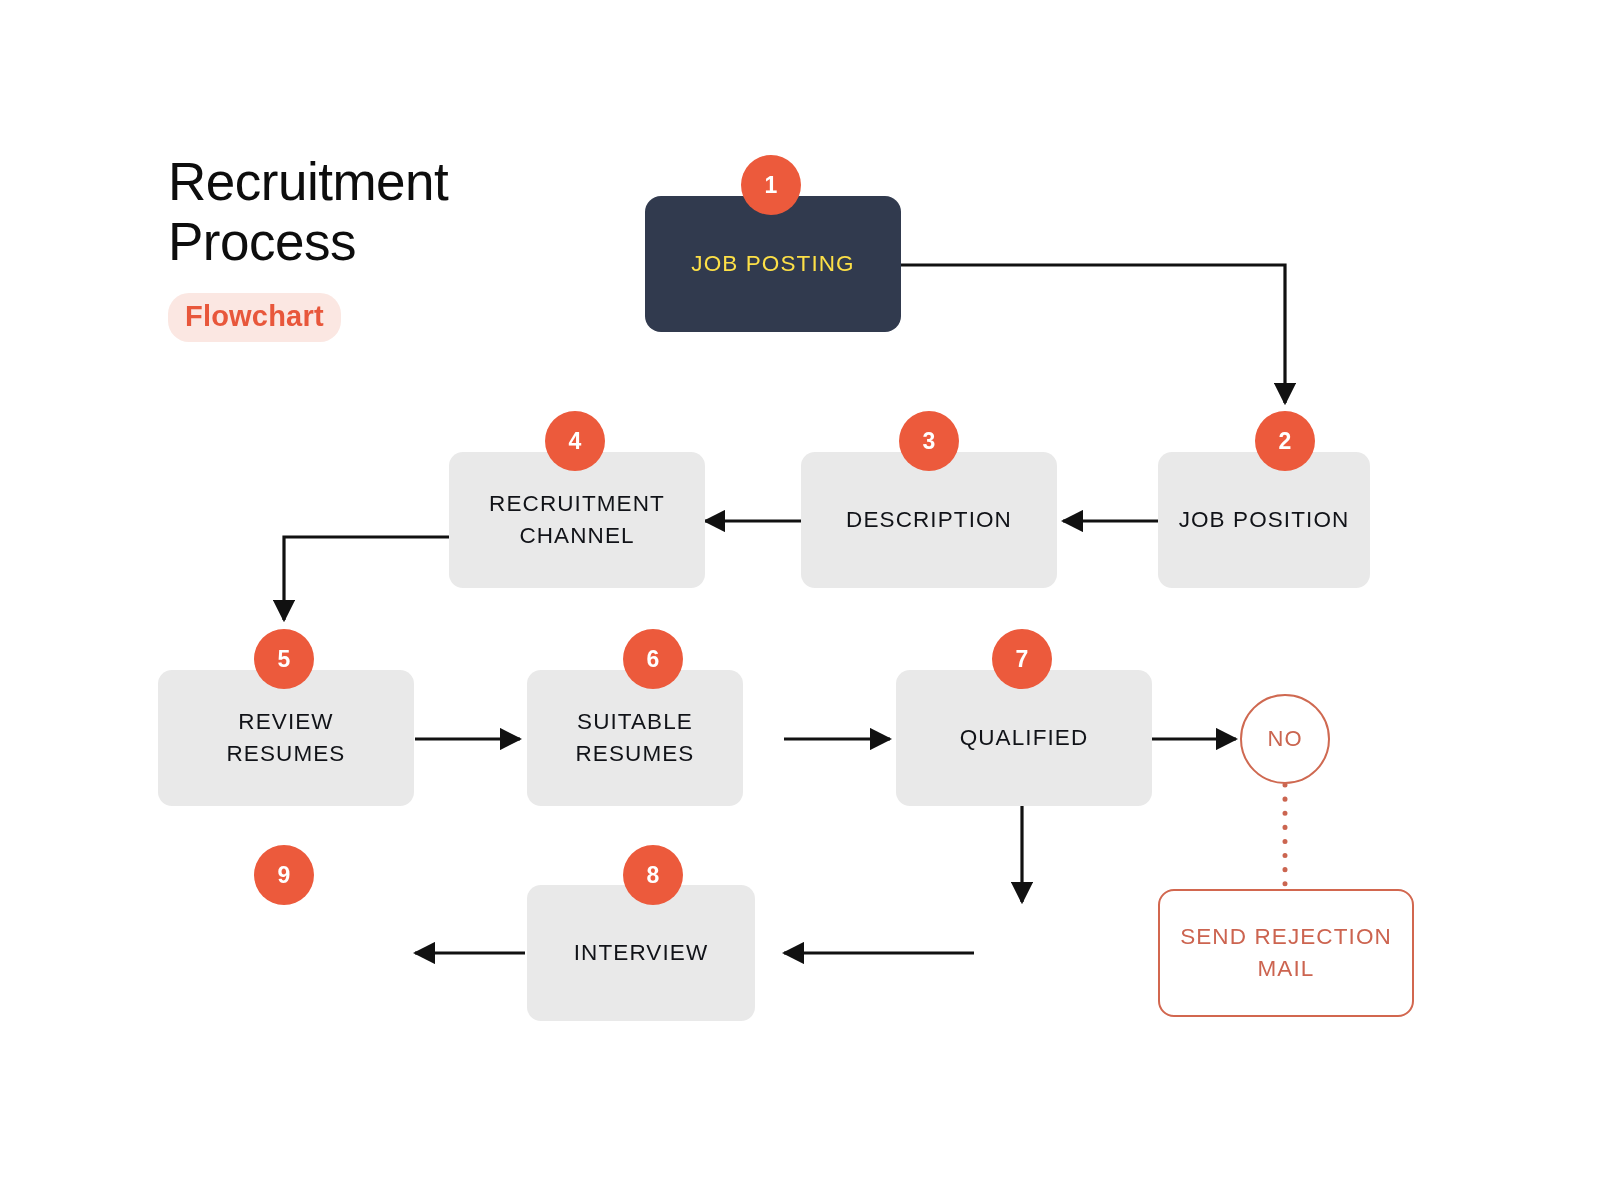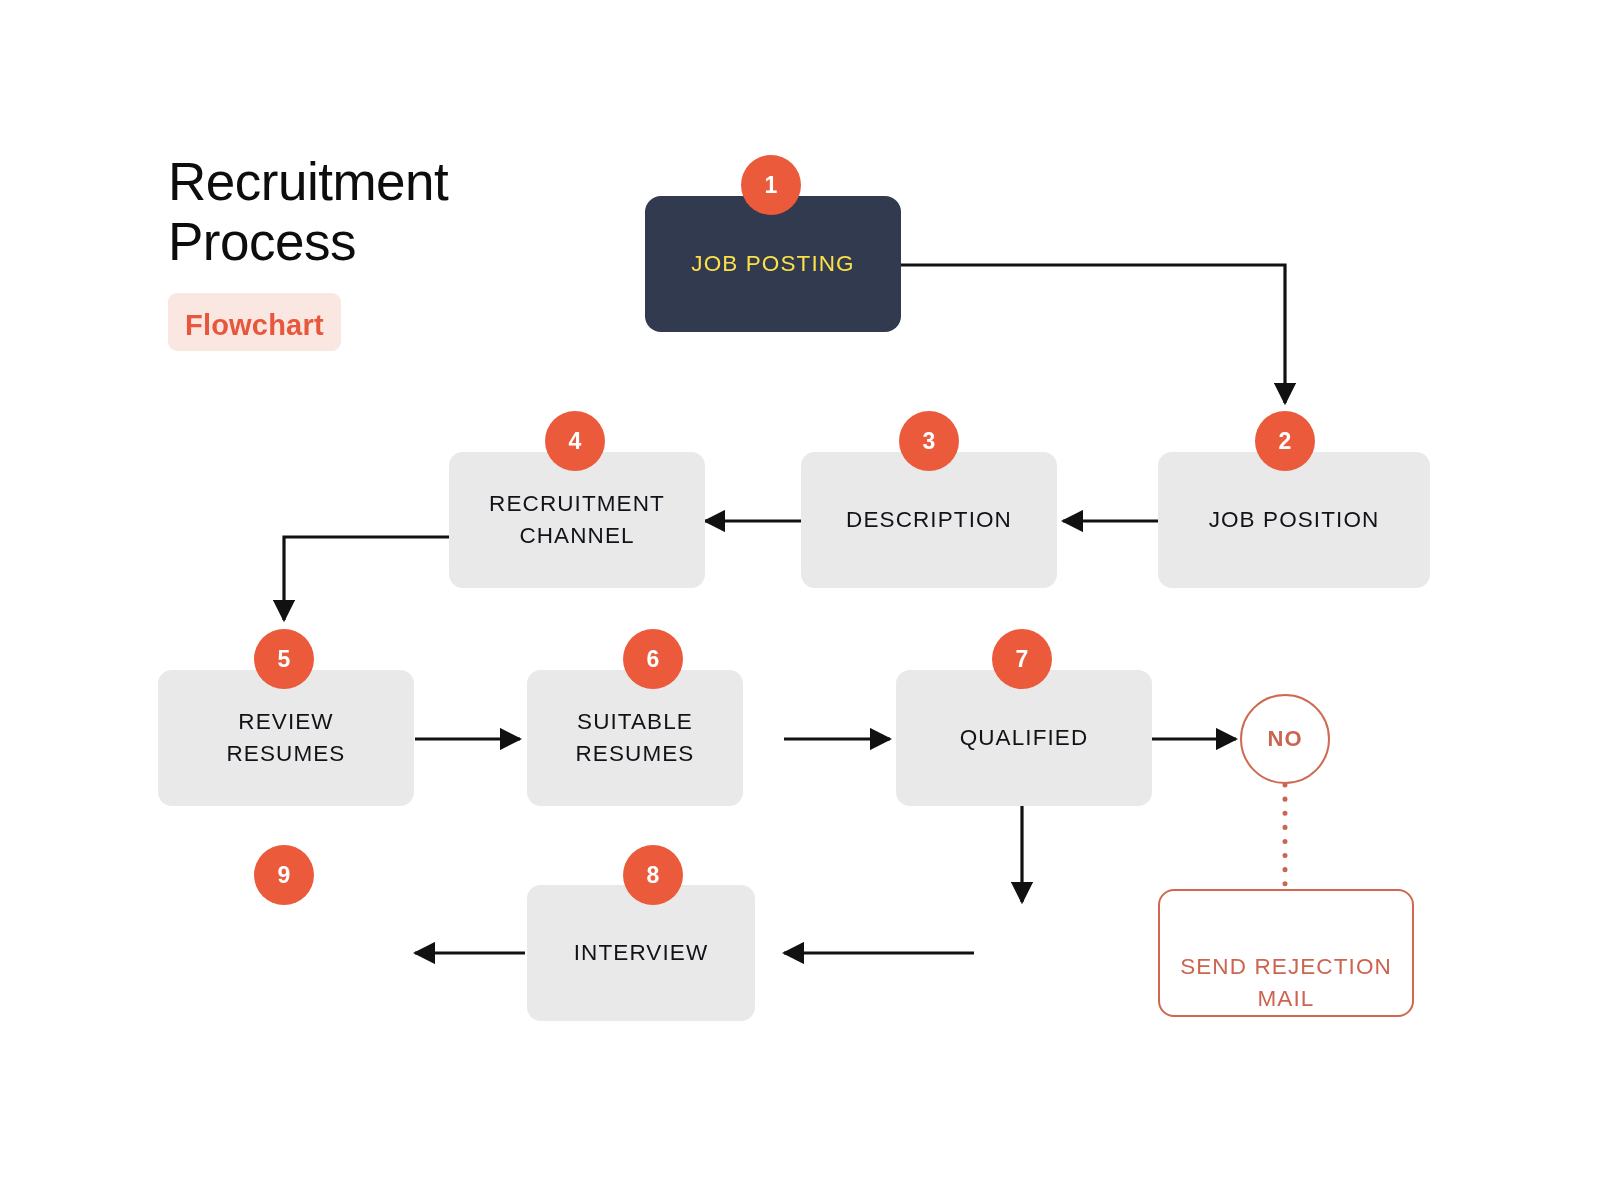--- a/index.html
+++ b/index.html
@@ -32,23 +32,23 @@
     line-height: 1.14;
     font-weight: 400;
     color: #0d0d0d;
     letter-spacing: -0.5px;
     margin: 0;
     white-space: pre-line;
   }
   #subtitle-badge {
     display: inline-block;
     margin-top: 20px;
-    padding: 16px 17px 9px 17px;
+    padding: 7px 17px 9px 17px;
     background: #FBE7E2;
-    border-radius: 9px;
+    border-radius: 21px;
     color: #E8573B;
     font-size: 29px;
     font-weight: bold;
     letter-spacing: 0.2px;
   }
 
   
   .node {
     position: absolute;
     box-sizing: border-box;
@@ -106,21 +106,20 @@
     display: flex;
     align-items: center;
     justify-content: center;
     font-size: 22px;
     letter-spacing: 1.1px;
     z-index: 5;
   }
   .decision.no {
     border: 2.5px solid #CF6951;
     color: #CA6550;
-    font-weight: bold;
   }
   .decision.yes {
     border: 2.5px solid #3BB68E;
     color: #36A884;
   }
 
   
   #connectors {
     position: absolute;
     left: 0;
@@ -172,21 +171,21 @@
     <path d="M 525 953 L 415 953" fill="none" stroke="#111111" stroke-width="3.2" marker-end="url(#arrow-black)"></path>
   </svg>
 
   <div class="node dark" style="left:645px; top:196px; width:256px; height:136px;">
     <span>JOB POSTING</span>
   </div>
   <div class="step-badge" style="left:741px; top:155px;">
     <span>1</span>
   </div>
 
-  <div class="node grey" style="left:1158px; top:452px; width:272px; height:136px;">
+  <div class="node grey" style="left:1158px; top:452px; width:212px; height:136px;">
     <span>JOB POSITION</span>
   </div>
   <div class="step-badge" style="left:1255px; top:411px;">
     <span>2</span>
   </div>
 
   <div class="node grey" style="left:801px; top:452px; width:256px; height:136px;">
     <span>DESCRIPTION</span>
   </div>
   <div class="step-badge" style="left:899px; top:411px;">
@@ -233,18 +232,18 @@
 
   <div class="step-badge" style="left:254px; top:845px;">
     <span>9</span>
   </div>
 
   <div class="decision no" style="left:1240px; top:694px;">
     <span>NO</span>
   </div>
 
 
-  <div class="node outline-coral" style="left:1158px; top:889px; width:256px; height:128px;align-items:flex-end;">
+  <div class="node outline-coral" style="left:1158px; top:889px; width:256px; height:128px;">
     <span>SEND REJECTION
 MAIL</span>
   </div>
 
 </div>
 
 </body></html>

